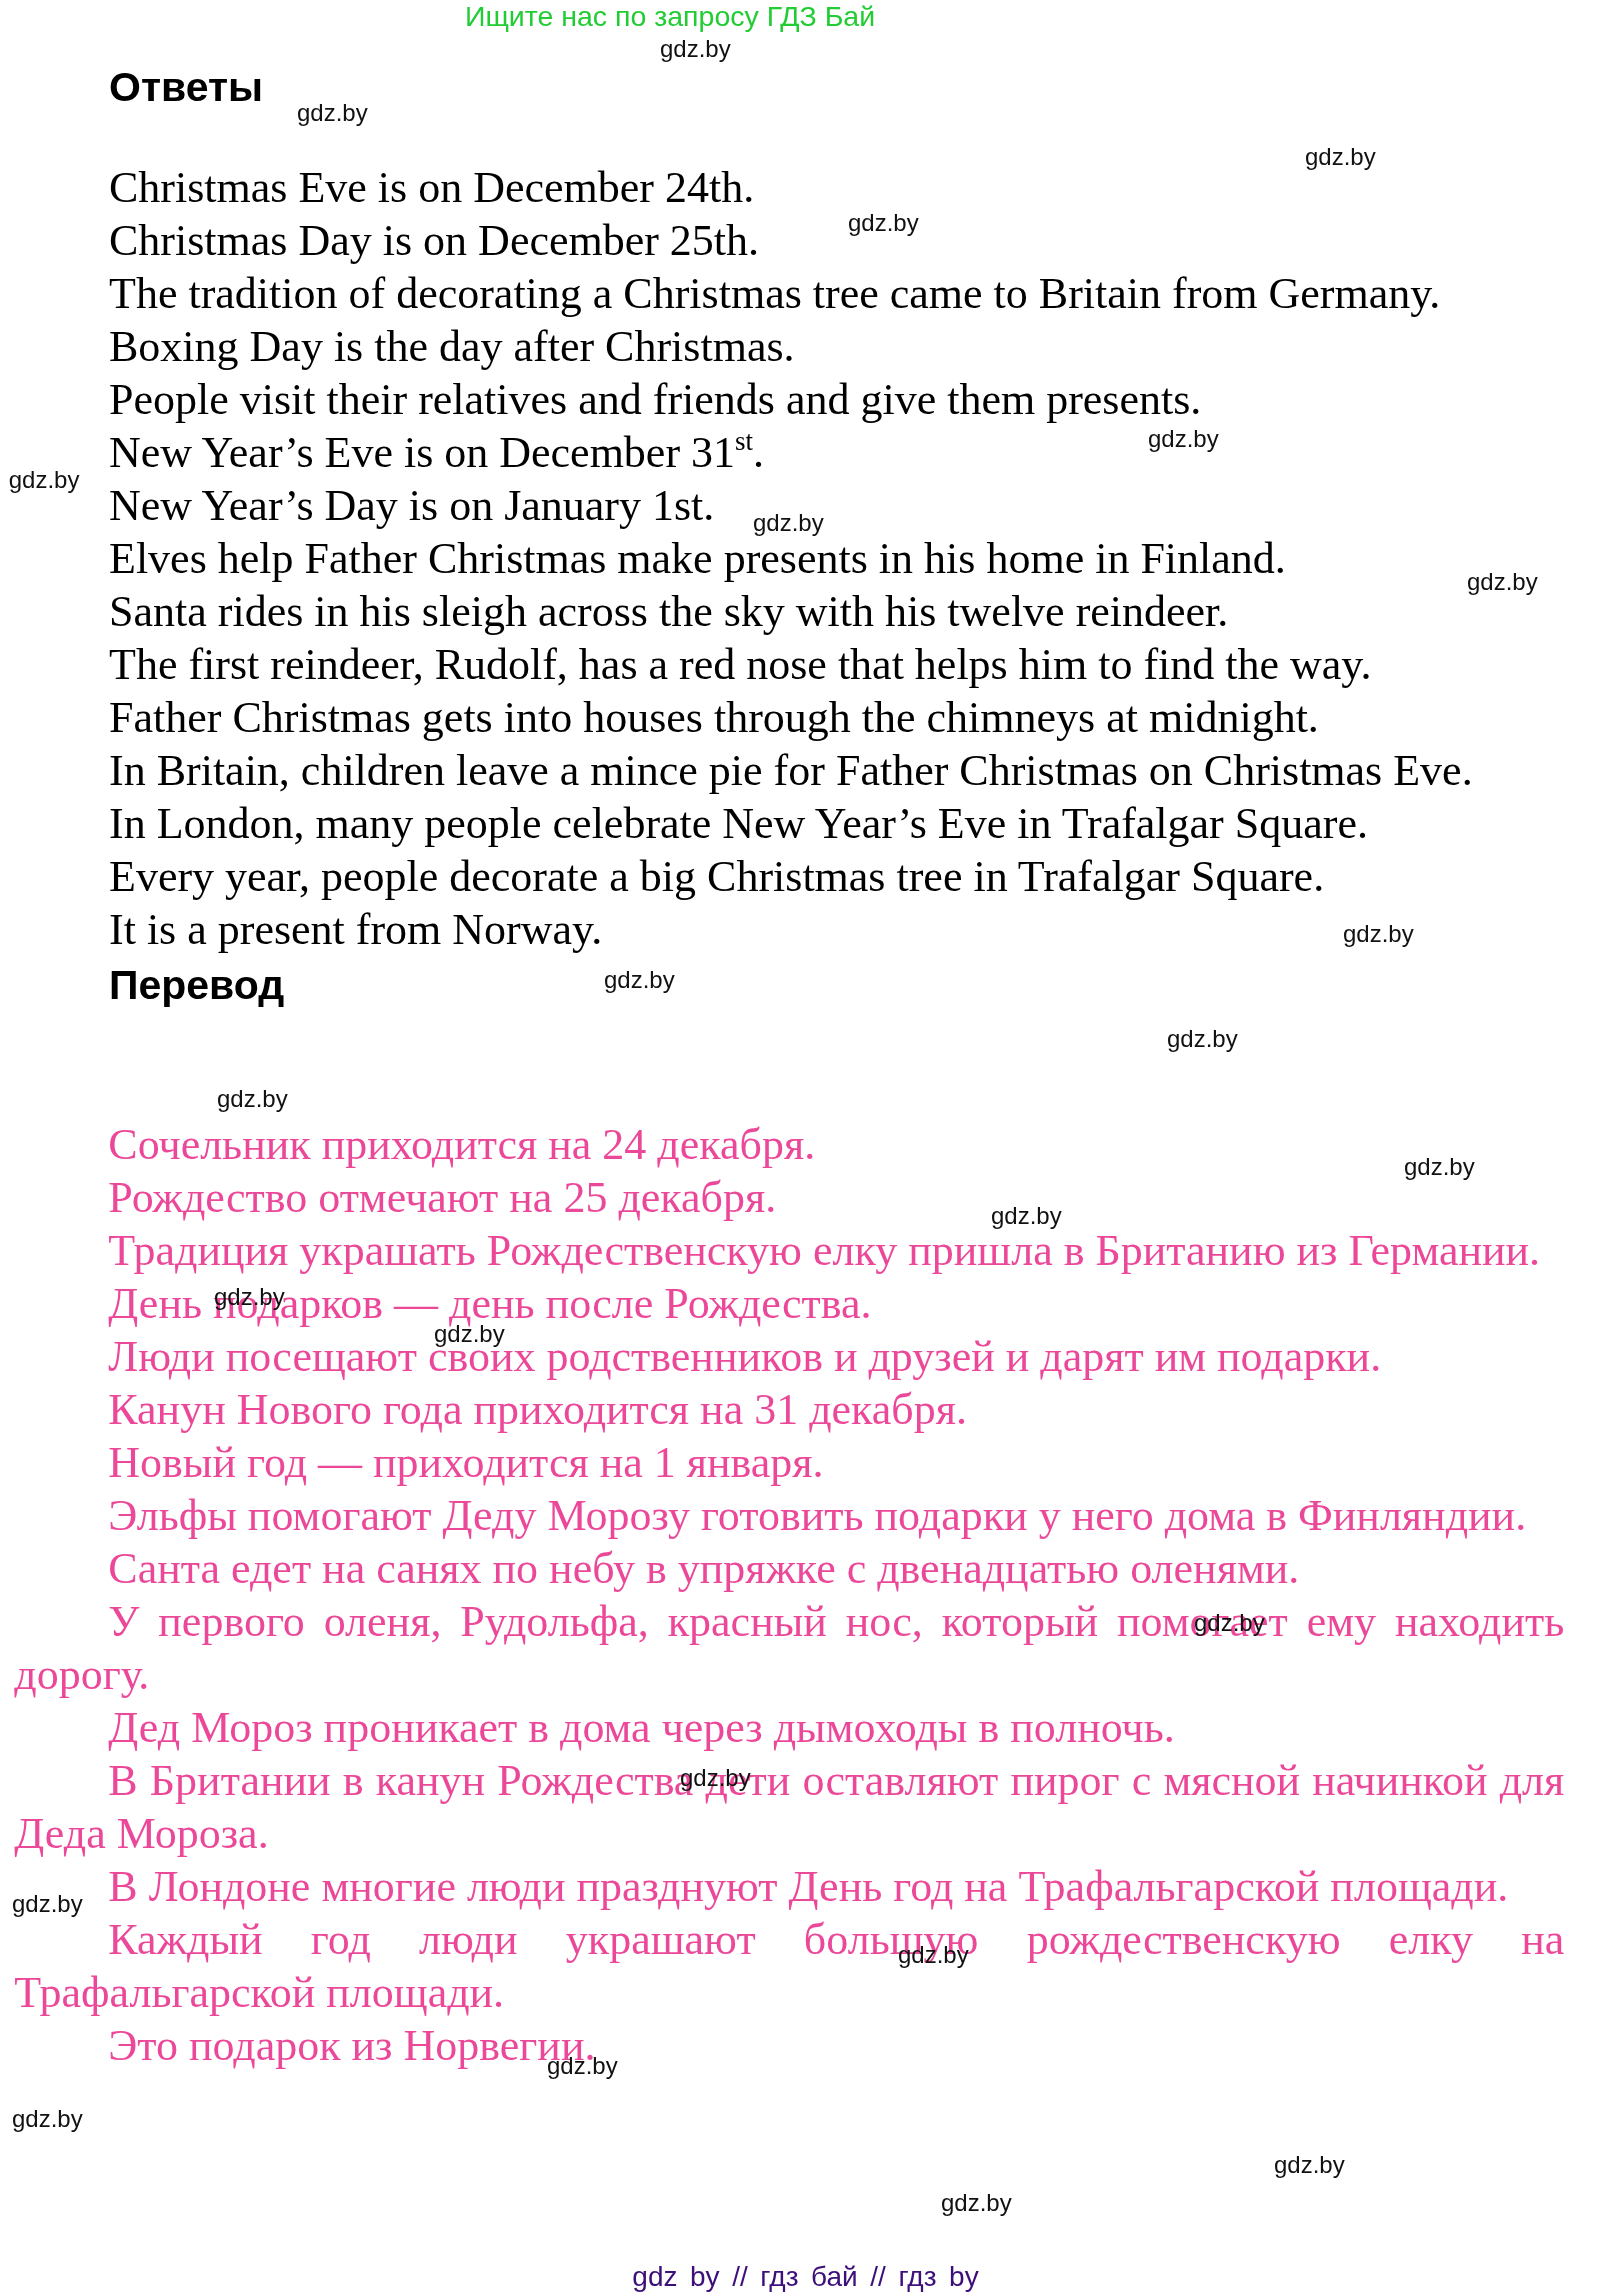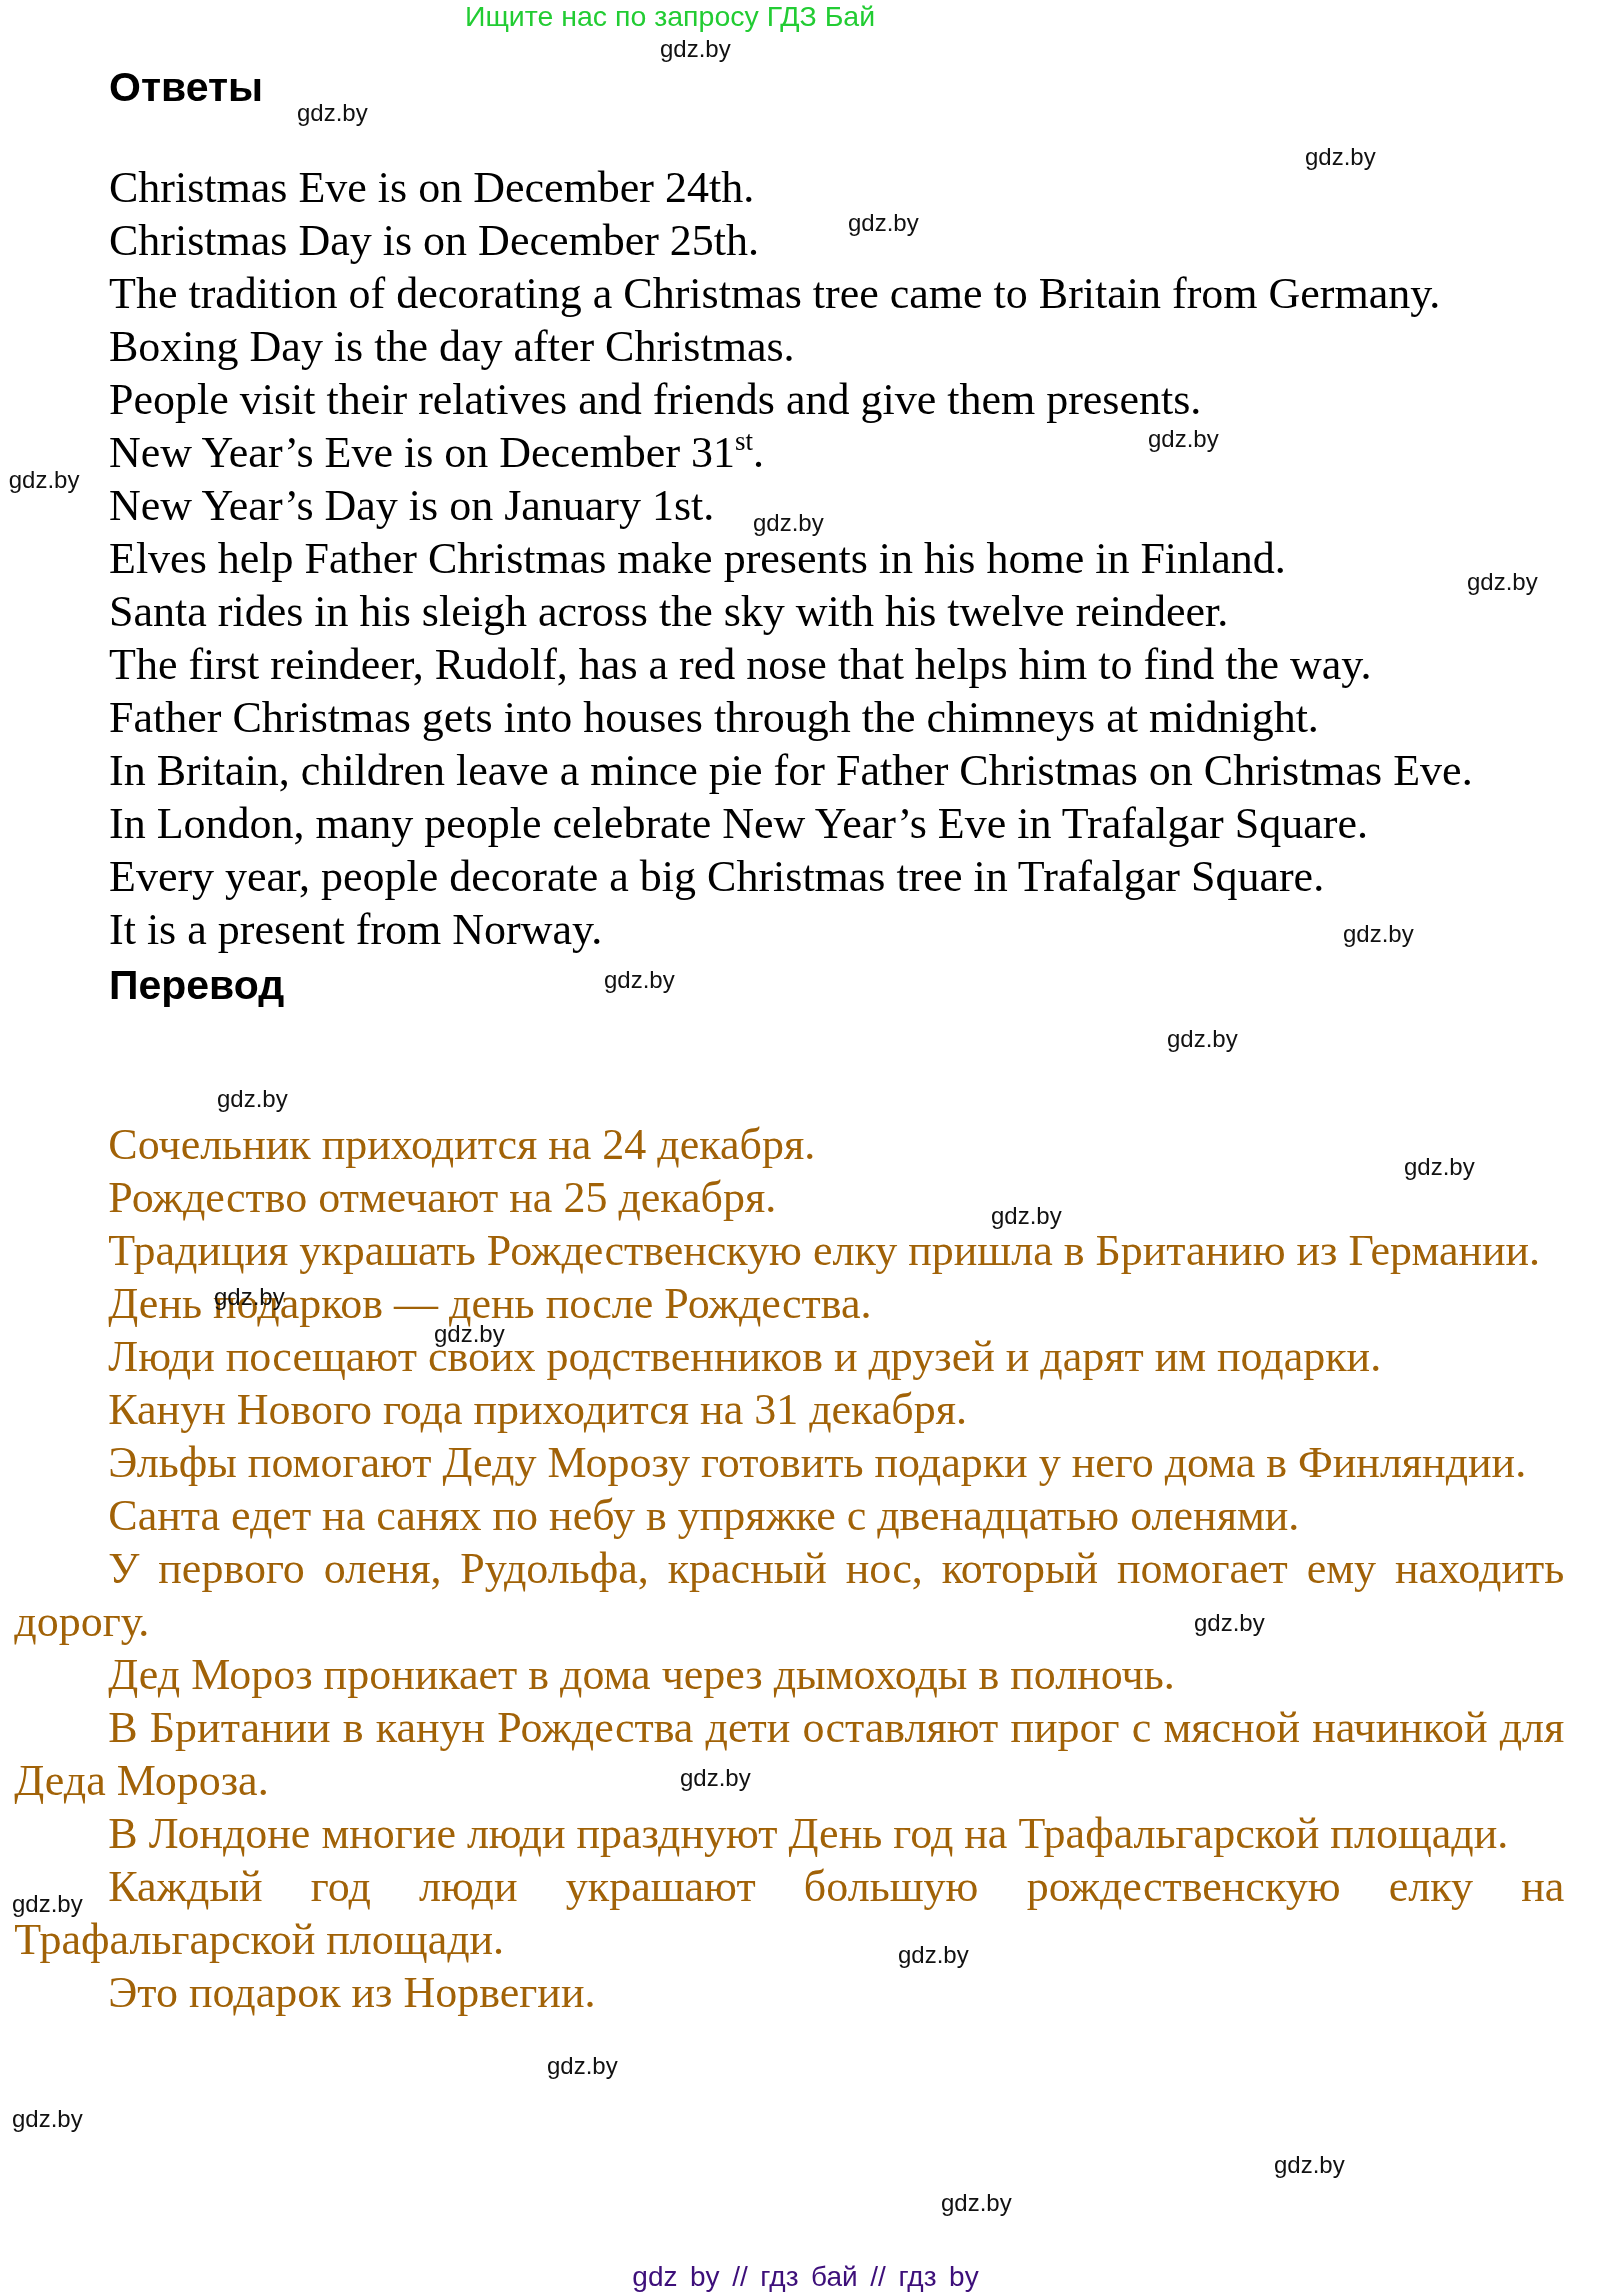--- a/index.html
+++ b/index.html
@@ -21,21 +21,21 @@
     color: #000;
   }
   .en-block {
     position: absolute; left: 109px; top: 161px; width: 1481px;
     font-family: "Liberation Serif", serif; font-size: 44px; line-height: 53px; color: #000;
   }
   .en-line { white-space: nowrap; }
   .en-line sup { font-size: 27px; line-height: 0; vertical-align: 17.4px; }
   .ru-block {
     position: absolute; left: 14.3px; top: 1118px; width: 1550px;
-    font-family: "Liberation Serif", serif; font-size: 44px; line-height: 53px; color: #a16207;
+    font-family: "Liberation Serif", serif; font-size: 44px; line-height: 53px; color: #ec4899;
   }
   .ru-line { text-align: justify; text-indent: 94px; }
   .ru-line.single { text-align: left; }
   .wm {
     position: absolute; font-family: "Liberation Sans", sans-serif; font-size: 24px;
     line-height: 27px; color: #111; white-space: nowrap;
   }
 </style>
 </head>
 <body>
@@ -66,20 +66,21 @@
 
   <div class="heading" style="top:961px;">Перевод</div>
 
   <div class="ru-block">
     <div class="ru-line single">Сочельник приходится на 24 декабря.</div>
     <div class="ru-line single">Рождество отмечают на 25 декабря.</div>
     <div class="ru-line">Традиция украшать Рождественскую елку пришла в Британию из Германии.</div>
     <div class="ru-line single">День подарков — день после Рождества.</div>
     <div class="ru-line single">Люди посещают своих родственников и друзей и дарят им подарки.</div>
     <div class="ru-line single">Канун Нового года приходится на 31 декабря.</div>
+    <div class="ru-line single">Новый год — приходится на 1 января.</div>
     <div class="ru-line">Эльфы помогают Деду Морозу готовить подарки у него дома в Финляндии.</div>
     <div class="ru-line single">Санта едет на санях по небу в упряжке с двенадцатью оленями.</div>
     <div class="ru-line">У первого оленя, Рудольфа, красный нос, который помогает ему находить дорогу.</div>
     <div class="ru-line single">Дед Мороз проникает в дома через дымоходы в полночь.</div>
     <div class="ru-line">В Британии в канун Рождества дети оставляют пирог с мясной начинкой для Деда Мороза.</div>
     <div class="ru-line">В Лондоне многие люди празднуют День год на Трафальгарской площади.</div>
     <div class="ru-line">Каждый год люди украшают большую рождественскую елку на Трафальгарской площади.</div>
     <div class="ru-line single">Это подарок из Норвегии.</div>
   </div>
 

